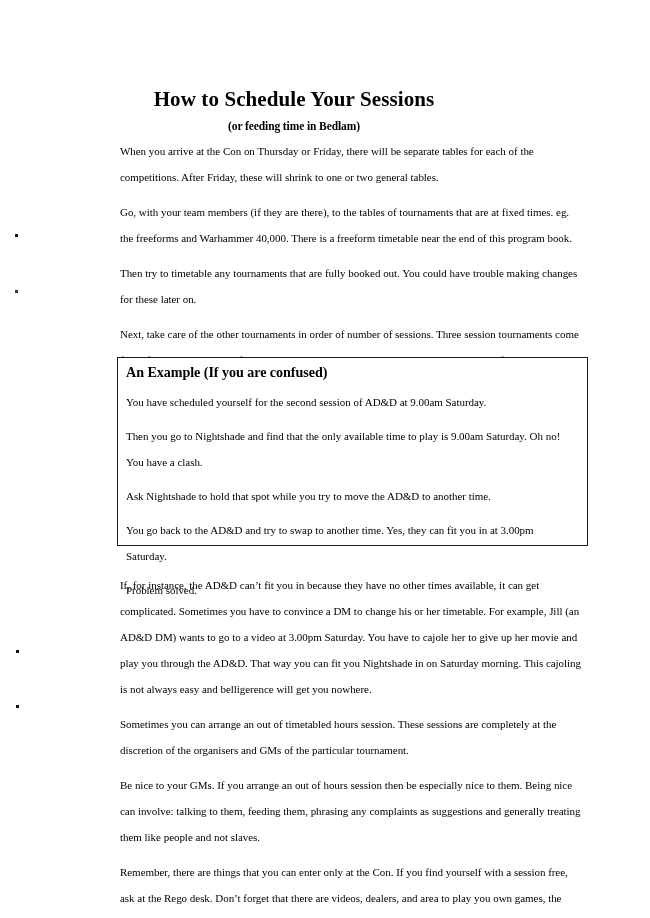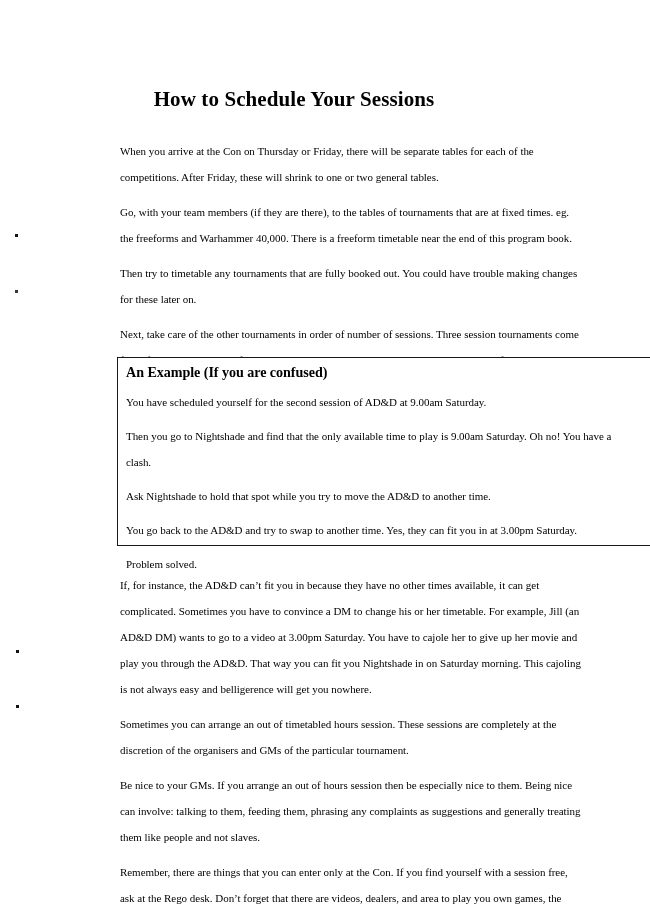--- a/index.html
+++ b/index.html
@@ -68,21 +68,21 @@
   }
   p.para:last-child {
     margin-bottom: 0;
   }
 
   
   .example-box {
     position: absolute;
     left: 117px;
     top: 357px;
-    width: 534px;
+    width: 471px;
     height: 189px;
     box-sizing: border-box;
     border: 1.6px solid #1a1a1a;
     background: #ffffff;
     padding: 6px 8px 4px 8px;
   }
   .example-heading {
     font-size: 14.1px;
     font-weight: bold;
     line-height: 17px;
@@ -108,20 +108,21 @@
     opacity: 0.85;
   }
 </style>
 </head>
 <body>
 
 <div class="page">
 
   <div class="title-block">
     <h1 class="doc-title">How to Schedule Your Sessions</h1>
+    <p class="doc-subtitle">(or feeding time in Bedlam)</p>
   </div>
 
   <div class="body-col">
     <p class="para">When you arrive at the Con on Thursday or Friday, there will be separate tables for each of the competitions.  After Friday, these will shrink to one or two general tables.</p>
     <p class="para">Go, with your team members (if they are there), to the tables of tournaments that are at fixed times. eg. the freeforms and Warhammer 40,000.  There is a freeform timetable near the end of this program book.</p>
     <p class="para">Then try to timetable any tournaments that are fully booked out.  You could have trouble making changes for these later on.</p>
     <p class="para">Next, take care of the other tournaments in order of number of sessions.  Three session tournaments come first.  If you have problems fitting everything in it is usually easier to change your time for a one session tournament than for a three session tournament.</p>
     <p class="para">Alternatively, book into the tournaments that you would be most upset about missing.</p>
   </div>
 

